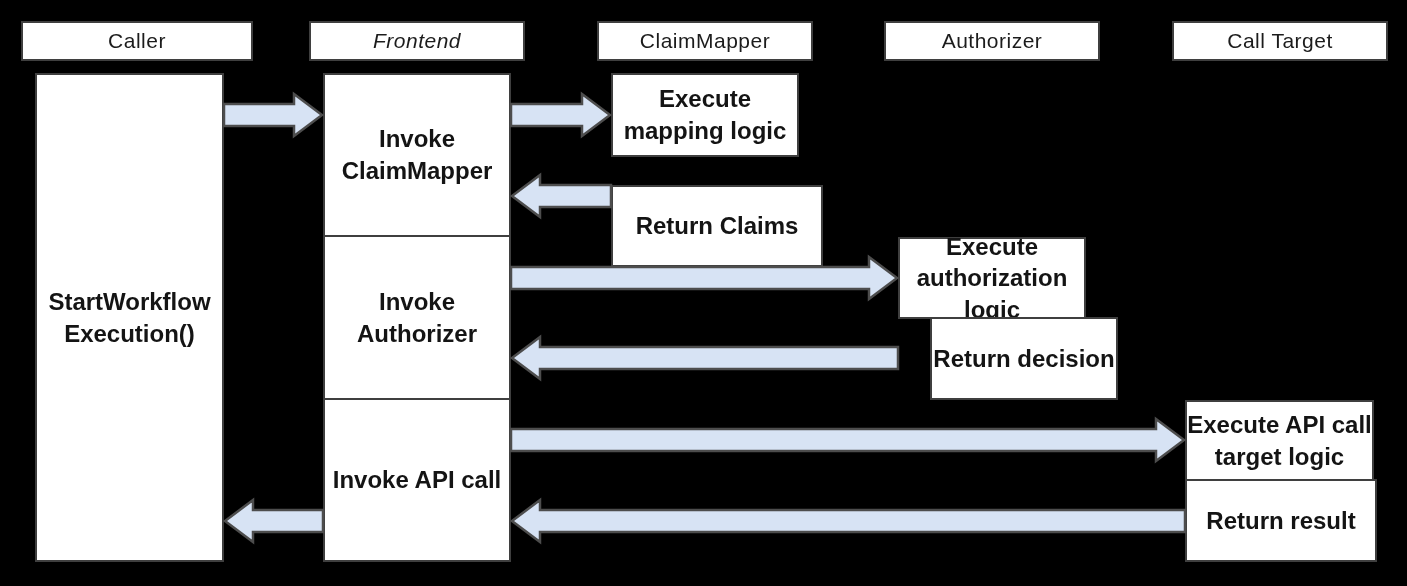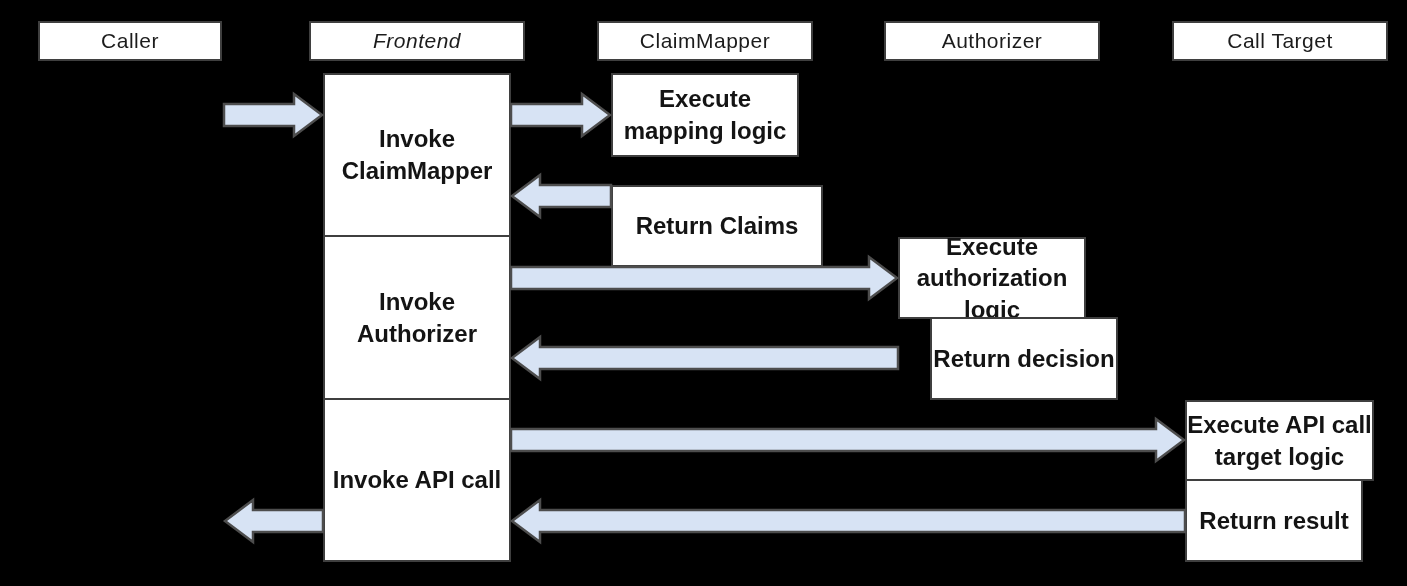--- a/index.html
+++ b/index.html
@@ -15,21 +15,21 @@
   .hdr {
     position: absolute;
     top: 21px; height: 40px;
     background: #ffffff;
     border: 2px solid #3f3f3f;
     box-sizing: border-box;
     display: flex; align-items: center; justify-content: center;
     font-size: 21px; font-weight: 400; letter-spacing: 0.5px;
     color: #1c1c1c;
   }
-  .hdr-caller      { left: 38px;   width: 184px; }
+  .hdr-caller      { left: 21px;   width: 232px; }
   .hdr-frontend    { left: 309px;  width: 216px; font-style: italic; }
   .hdr-claimmapper { left: 597px;  width: 216px; }
   .hdr-authorizer  { left: 884px;  width: 216px; }
   .hdr-calltarget  { left: 1172px; width: 216px; }
 
   
   .box {
     position: absolute;
     background: #ffffff;
     border: 2px solid #3f3f3f;
@@ -42,21 +42,21 @@
   }
   .box-caller-exec   { left: 35px;   top: 73px;  width: 189px; height: 489px; }
   .box-fe-claimmap   { left: 323px;  top: 73px;  width: 188px; height: 164px; }
   .box-fe-authorizer { left: 323px;  top: 235px; width: 188px; height: 165px; }
   .box-fe-apicall    { left: 323px;  top: 398px; width: 188px; height: 164px; }
   .box-cm-execute    { left: 611px;  top: 73px;  width: 188px; height: 84px;  }
   .box-cm-return     { left: 611px;  top: 155px; width: 212px; height: 82px; margin-top: 30px;  }
   .box-az-execute    { left: 898px;  top: 237px; width: 188px; height: 82px;  }
   .box-az-return     { left: 898px;  top: 317px; width: 188px; height: 83px; margin-left: 32px;  }
   .box-ct-execute    { left: 1185px; top: 400px; width: 189px; height: 81px;  }
-  .box-ct-return     { left: 1185px; top: 479px; width: 178px; height: 83px;  }
+  .box-ct-return     { left: 1185px; top: 479px; width: 192px; height: 83px;  }
 
   
   .arrows {
     position: absolute; left: 0; top: 0;
     width: 1407px; height: 586px;
     pointer-events: none;
   }
   .arrows polygon {
     fill: #d7e3f4;
     stroke: #4d4d4d;
@@ -68,20 +68,22 @@
 <body>
 
 <div class="stage">
 
   <div class="hdr hdr-caller">Caller</div>
   <div class="hdr hdr-frontend">Frontend</div>
   <div class="hdr hdr-claimmapper">ClaimMapper</div>
   <div class="hdr hdr-authorizer">Authorizer</div>
   <div class="hdr hdr-calltarget">Call Target</div>
 
+  <div class="box box-caller-exec">StartWorkflow
+Execution()</div>
   <div class="box box-fe-claimmap">Invoke
 ClaimMapper</div>
   <div class="box box-fe-authorizer">Invoke
 Authorizer</div>
   <div class="box box-fe-apicall">Invoke API call</div>
   <div class="box box-cm-execute">Execute
 mapping logic</div>
   <div class="box box-cm-return">Return Claims</div>
   <div class="box box-az-execute">Execute
 authorization

